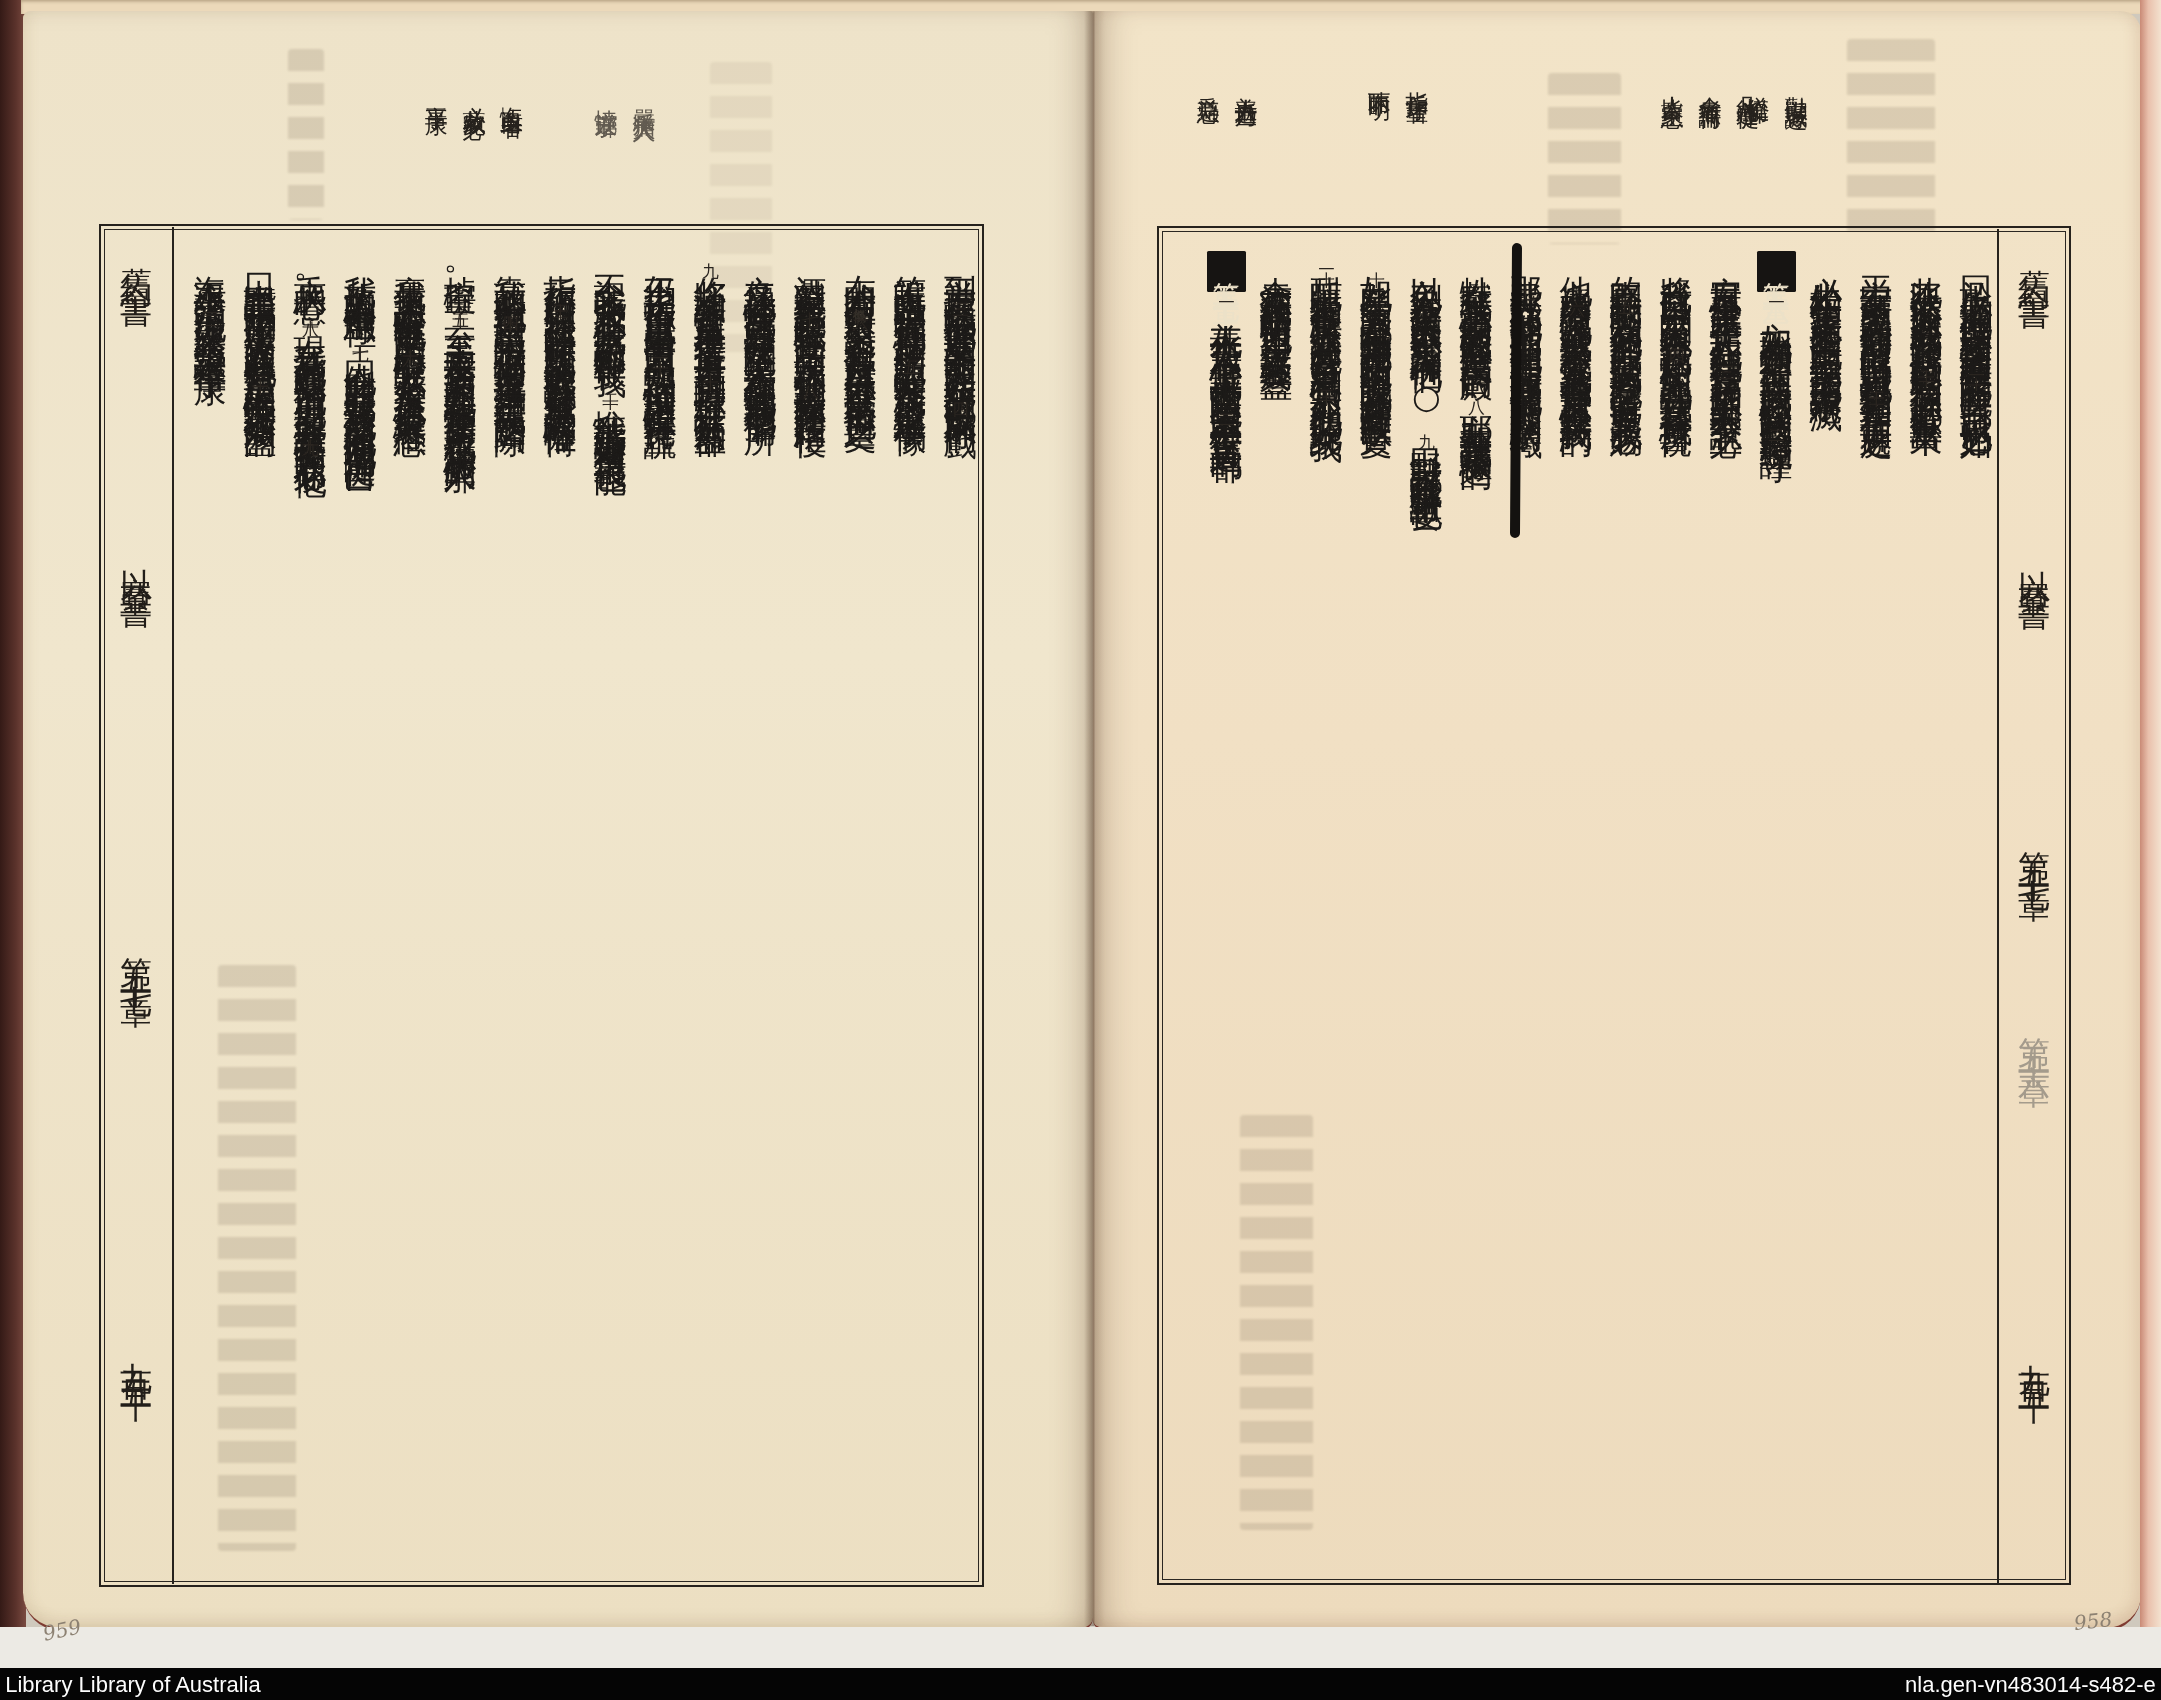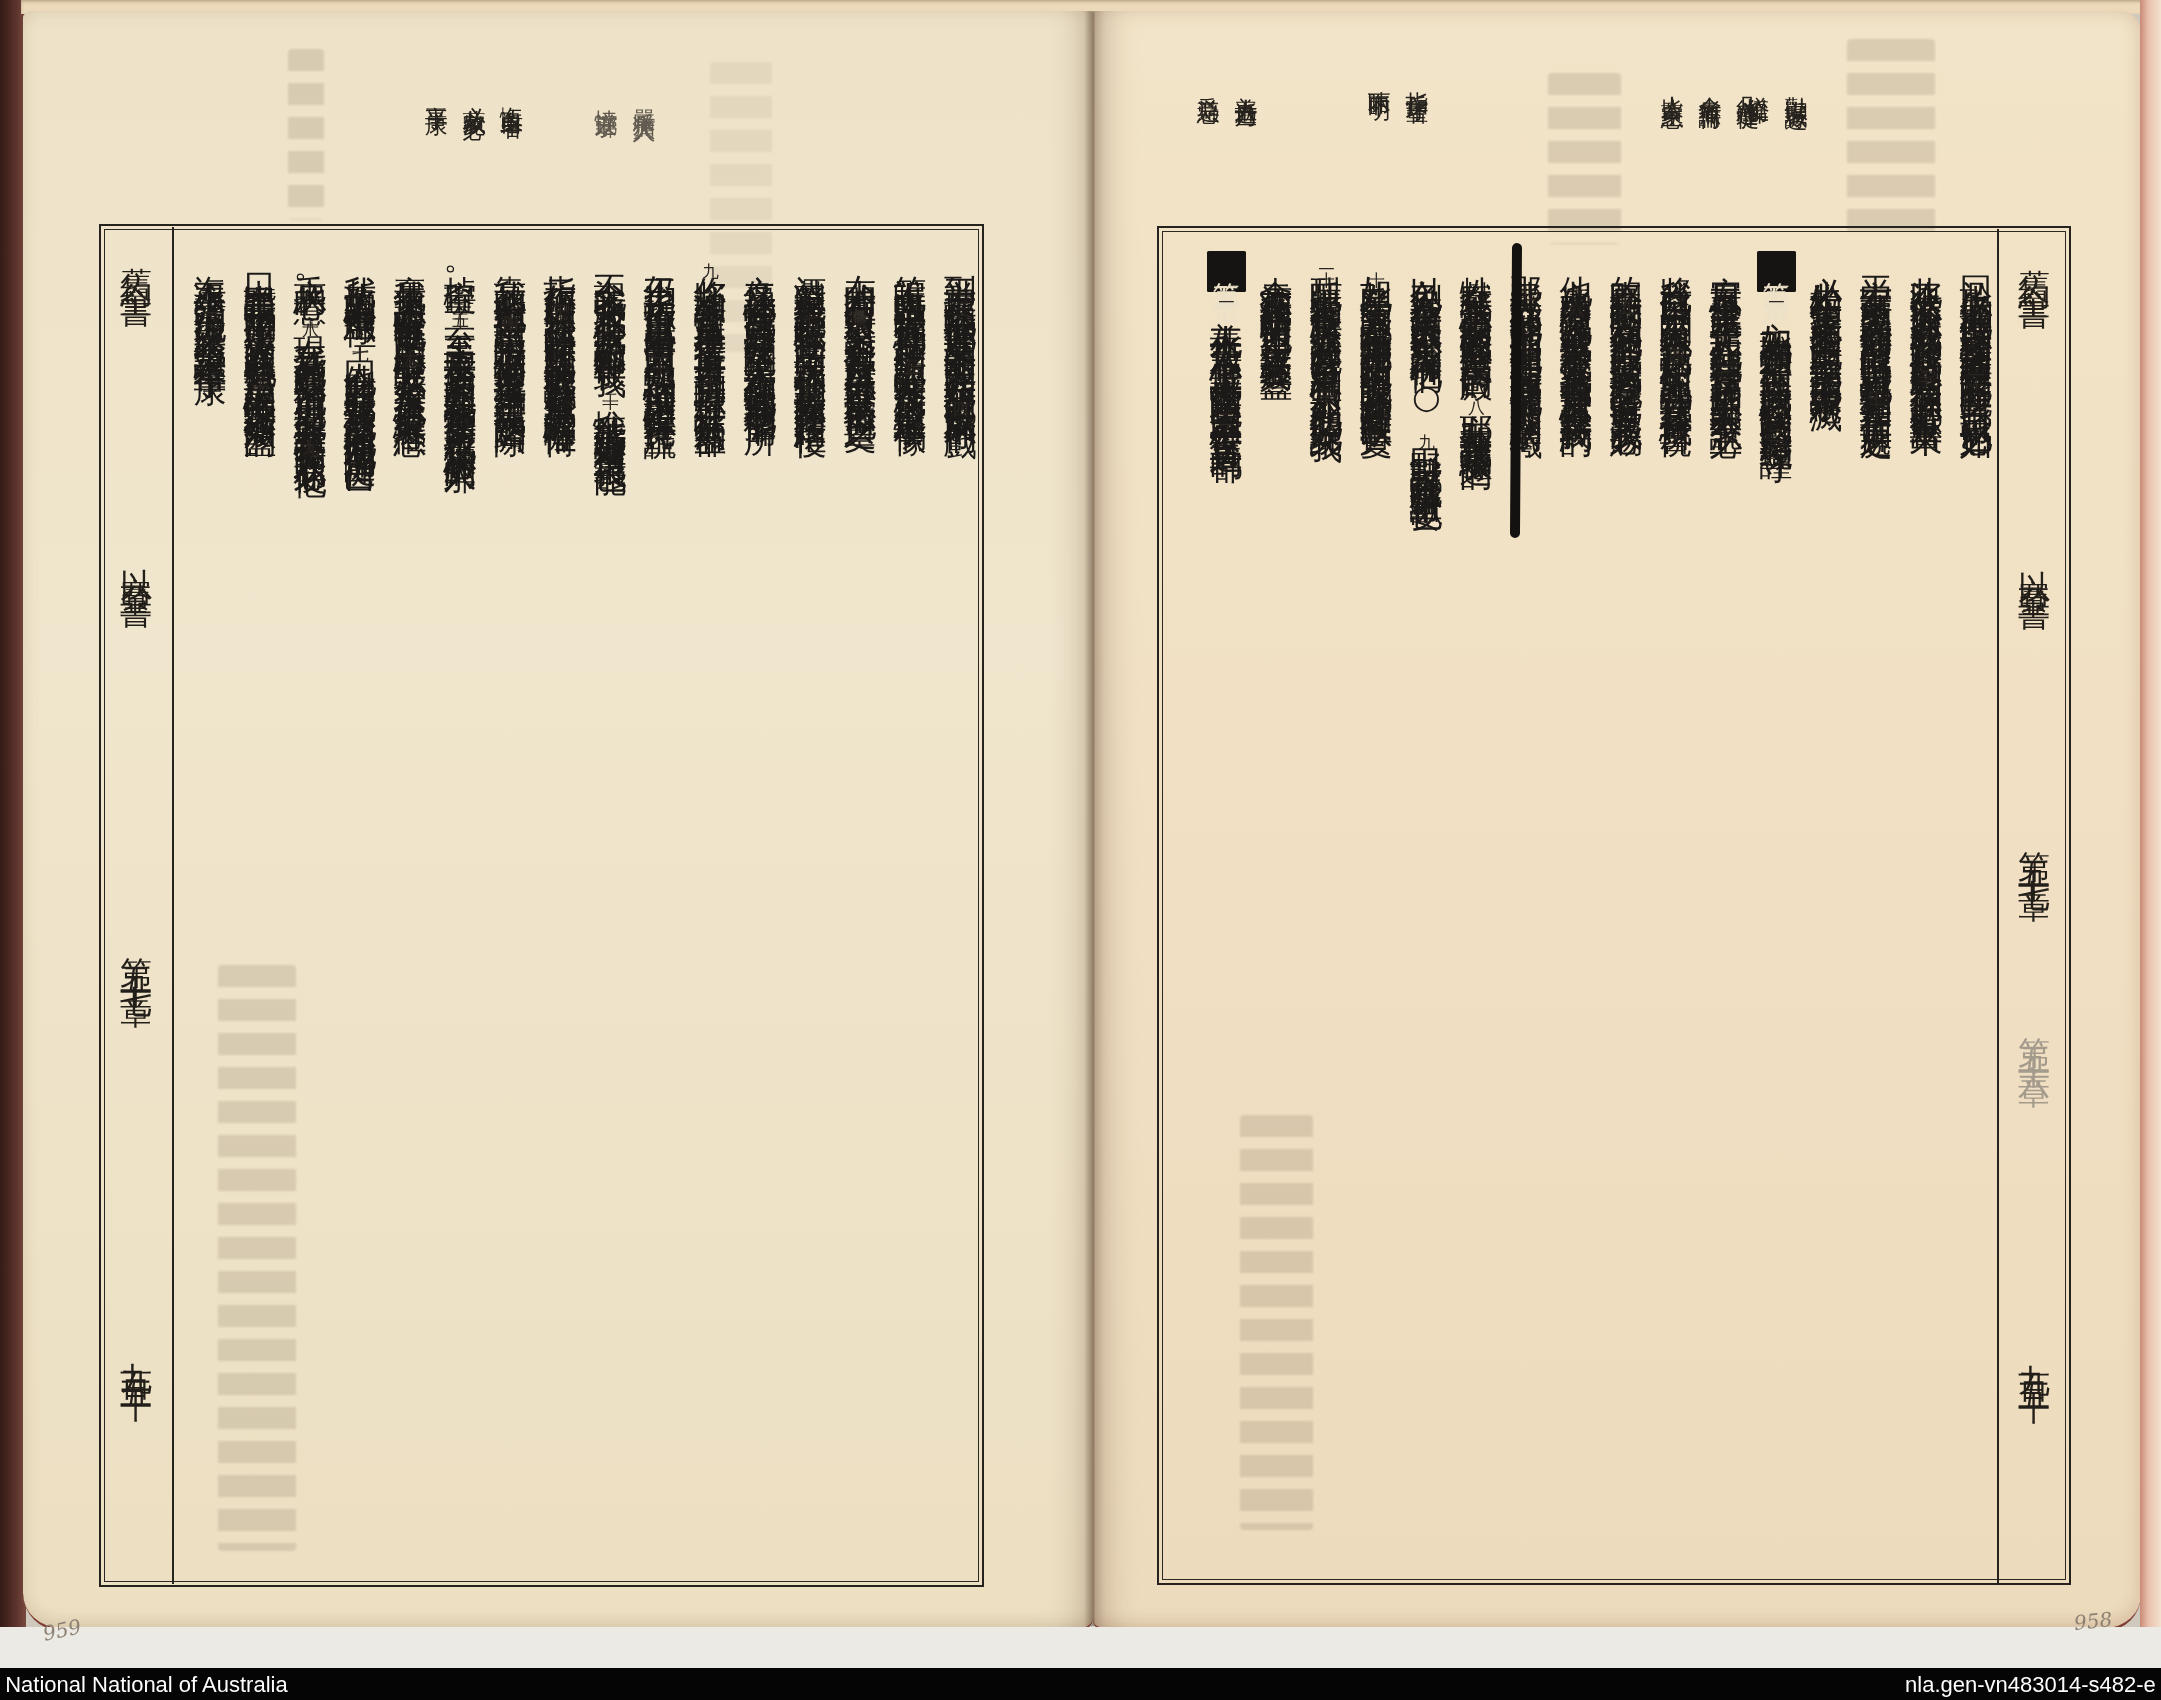--- a/index.html
+++ b/index.html
@@ -184,16 +184,16 @@
     <div class="col"><span class="seg-t">酣睡</span><span class="seg-v">十一</span><span class="seg-t">這些狗卻貪食無饜牧人無所知曉各行己道各思利己無一人不如此</span><span class="seg-v">十二</span><span class="seg-t">他們彼此說來我</span></div>
     <div class="col"><span class="seg-t">去拿酒你我痛飲醲酒明日也如今日大宴大樂極其豐盛。</span></div>
     <div class="col"><span class="seg-box">第五十七章</span><span class="seg-v">一</span><span class="seg-t">善人死亡無人放在心上虔誠人去世無人明曉善人是因惡去世</span><span class="seg-v">二</span><span class="seg-t">行正直道的都</span></div>
   </div>
 <div class="abs ink-bar"></div>
 
 <div class="abs pencil pencil-left">959</div>
 <div class="abs pencil pencil-right">958</div>
 
 <div class="abs bottom-bar">
-  <span>National National of Australia</span>
+  <span>Library Library of Australia</span>
   <span>nla.gen-vn483014-s482-e</span>
 </div>
 
 
 </body></html>

